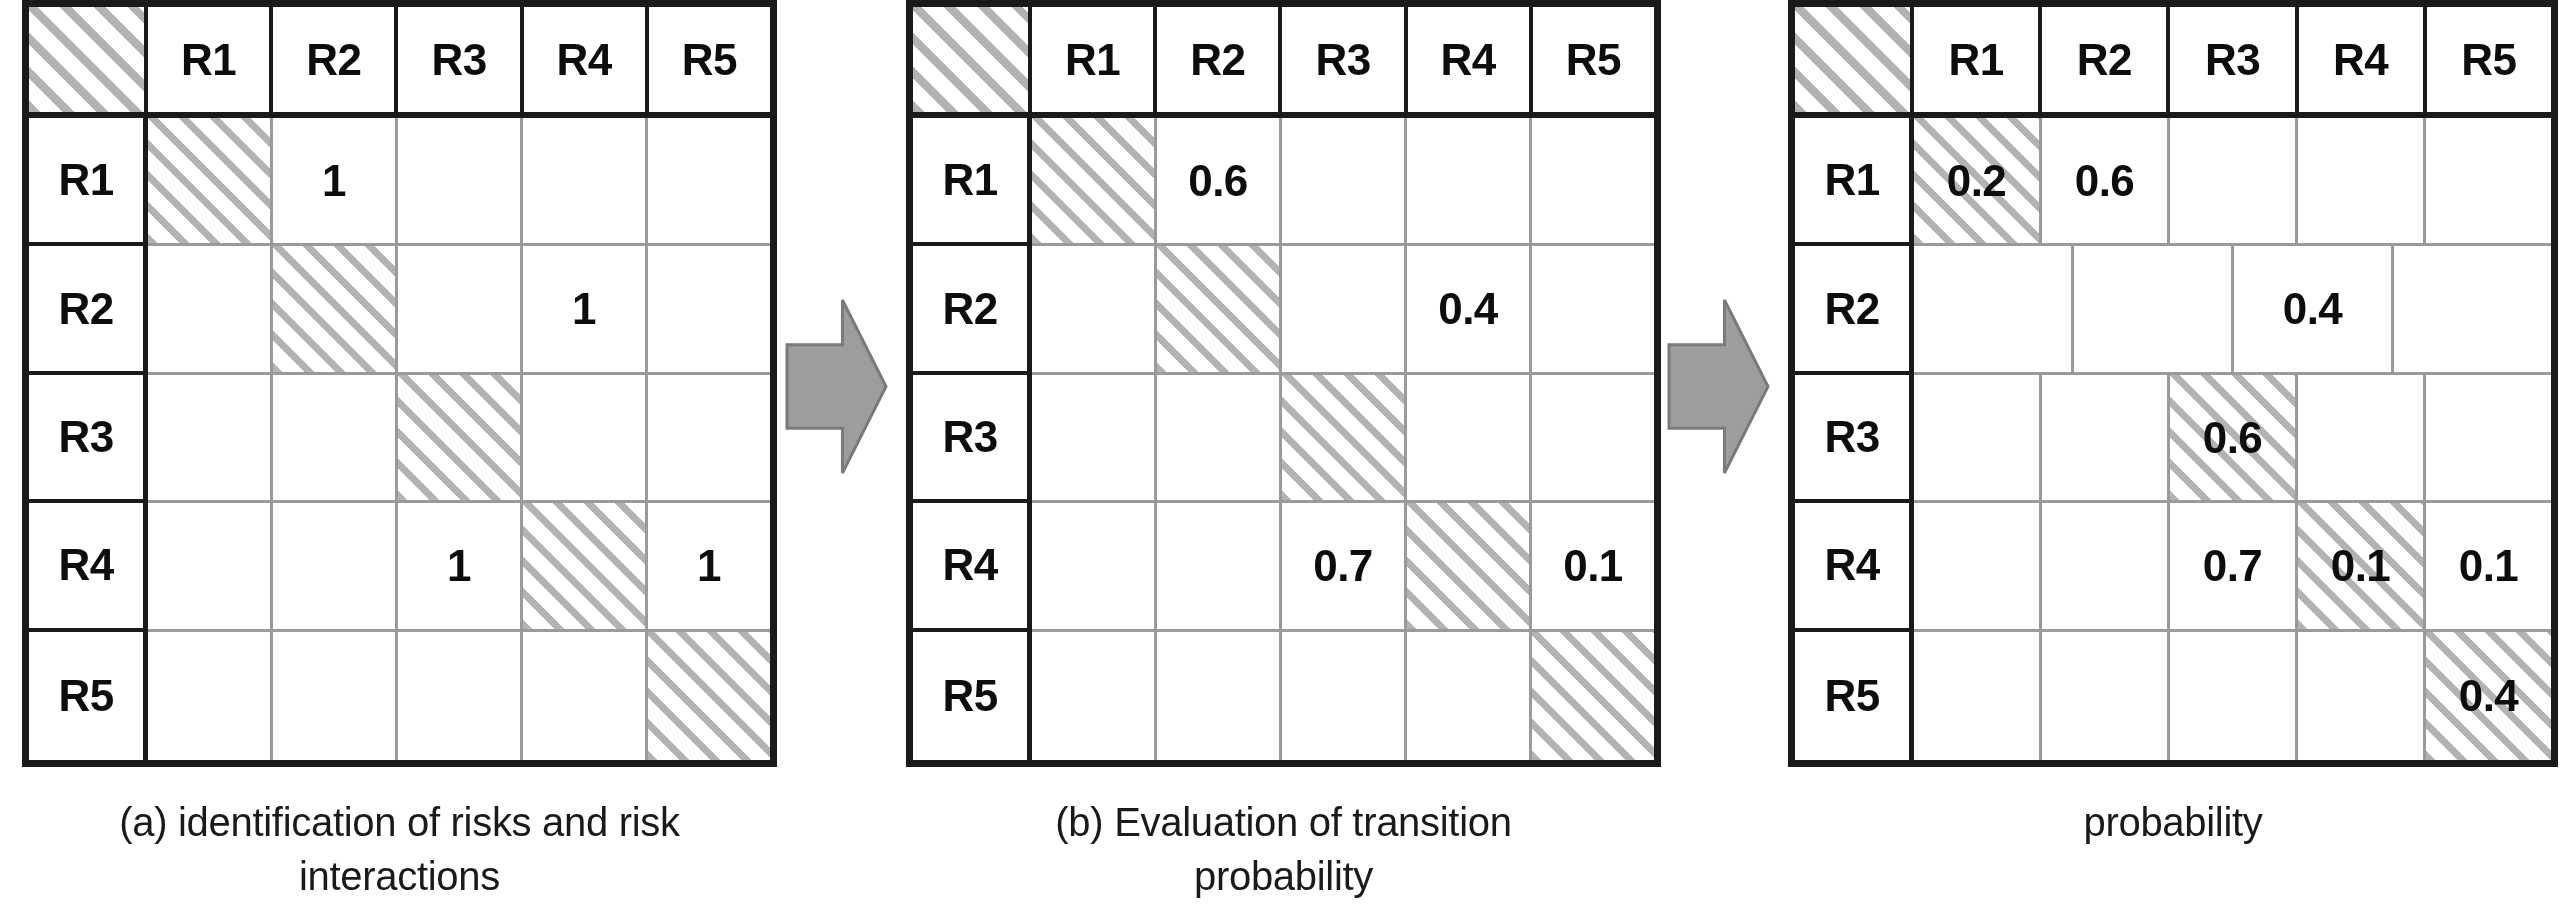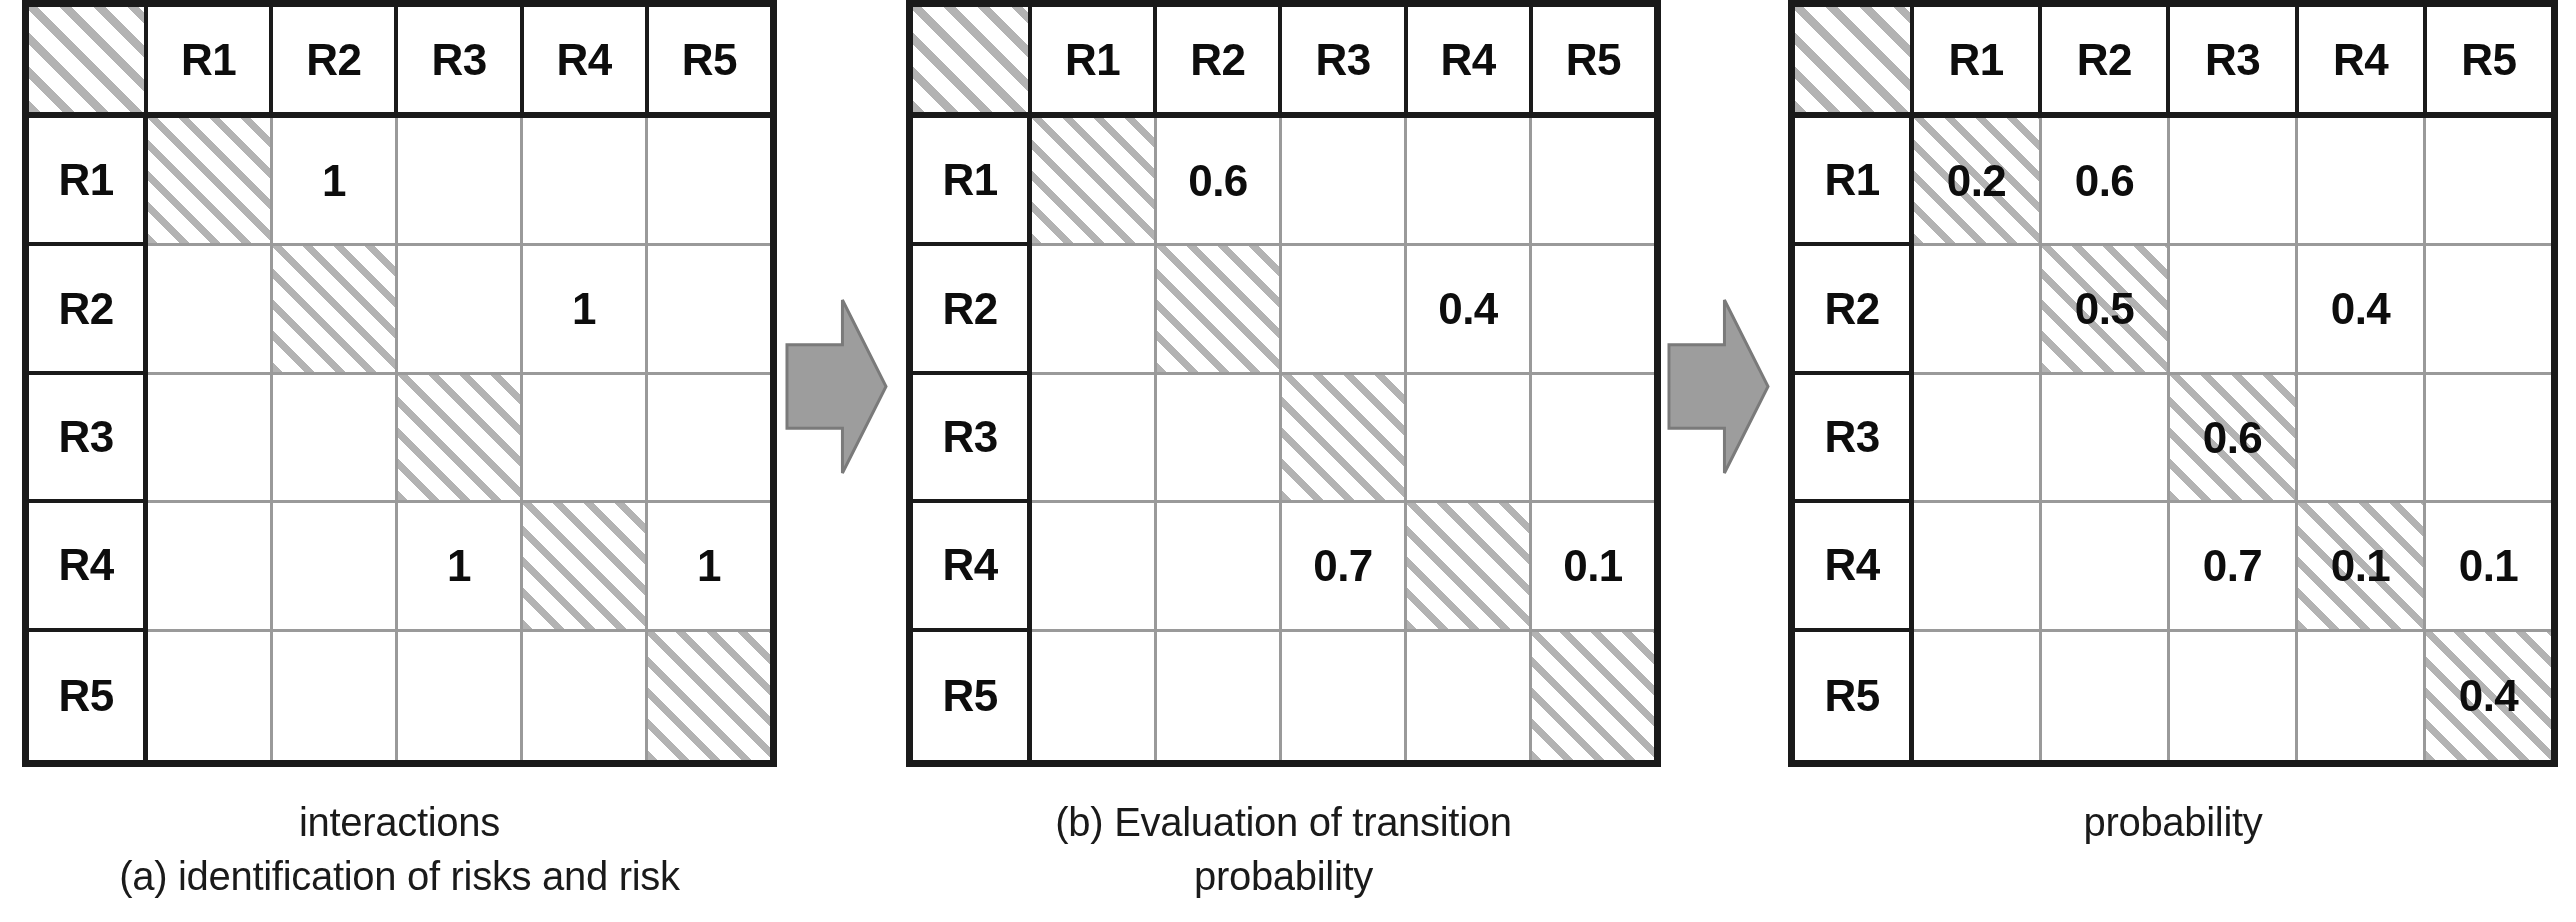--- a/index.html
+++ b/index.html
@@ -172,22 +172,22 @@
             <span class="val">R5</span>
           </div>
           <div class="cell"></div>
           <div class="cell"></div>
           <div class="cell"></div>
           <div class="cell"></div>
           <div class="cell hatch"></div>
         </div>
       </div>
     <div class="caption">
+      <div>(a) identification of risks and risk</div>
       <div>interactions</div>
-      <div>(a) identification of risks and risk</div>
     </div>
   </div>
 
   <div class="arrow" id="arrow-1">
     <svg viewBox="0 0 104 178" preserveAspectRatio="none">
       <polygon points="2,47 58,47 58,2 102,89 58,176 58,131 2,131" fill="#9d9d9d" stroke="#7a7a7a" stroke-width="3"></polygon>
     </svg>
   </div>
 
   <div class="panel" id="panel-b">
@@ -313,23 +313,20 @@
           </div>
           <div class="cell"></div>
           <div class="cell"></div>
           <div class="cell"></div>
         </div>
         <div class="mrow">
           <div class="cell rowhead">
             <span class="val">R2</span>
           </div>
           <div class="cell"></div>
-          <div class="cell hatch">
-            <span class="val">0.5</span>
-          </div>
           <div class="cell"></div>
           <div class="cell">
             <span class="val">0.4</span>
           </div>
           <div class="cell"></div>
         </div>
         <div class="mrow">
           <div class="cell rowhead">
             <span class="val">R3</span>
           </div>

